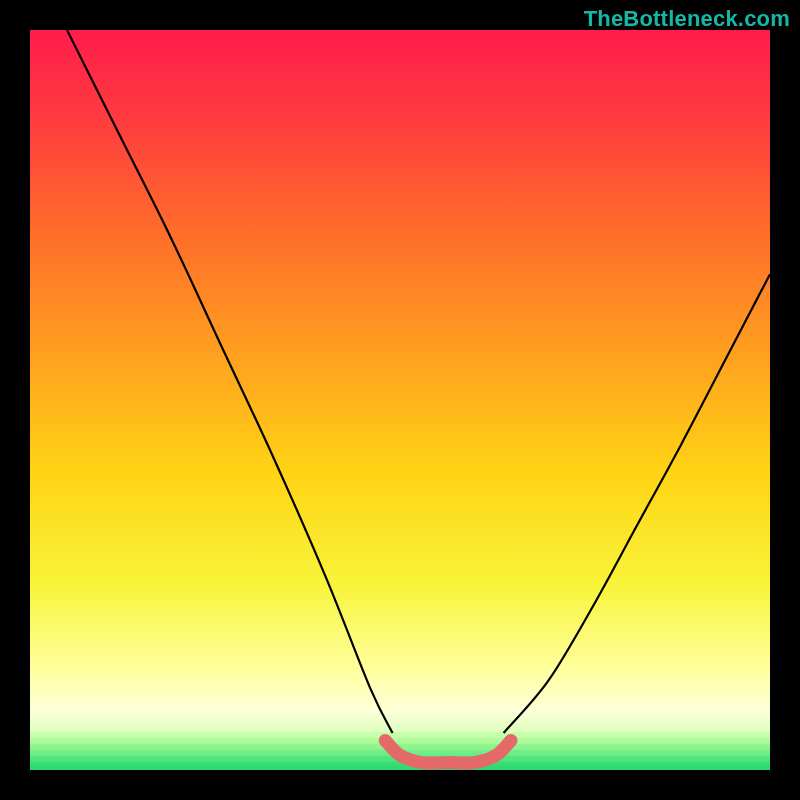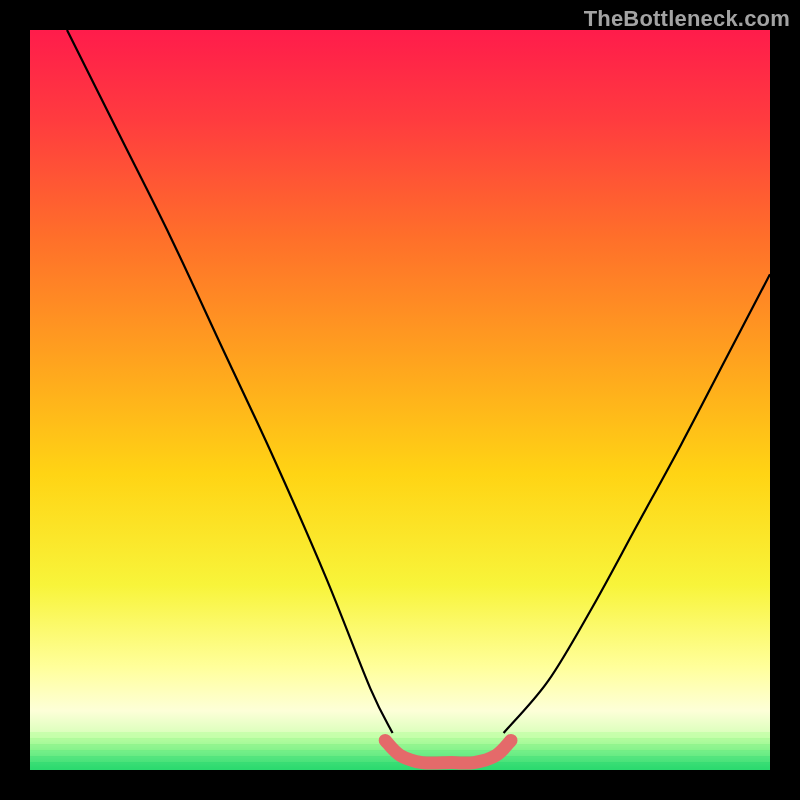--- a/index.html
+++ b/index.html
@@ -24,21 +24,21 @@
     width: 740px;
     height: 740px;
     overflow: hidden;
   }
   .attribution {
     position: absolute;
     top: 6px;
     right: 10px;
     font-size: 22px;
     font-weight: 600;
-    color: #a3a3a3;
+    color: #14b8a6;
     letter-spacing: 0.2px;
   }
   svg {
     display: block;
   }
 </style>
 </head>
 <body>
 
 <div class="frame">

